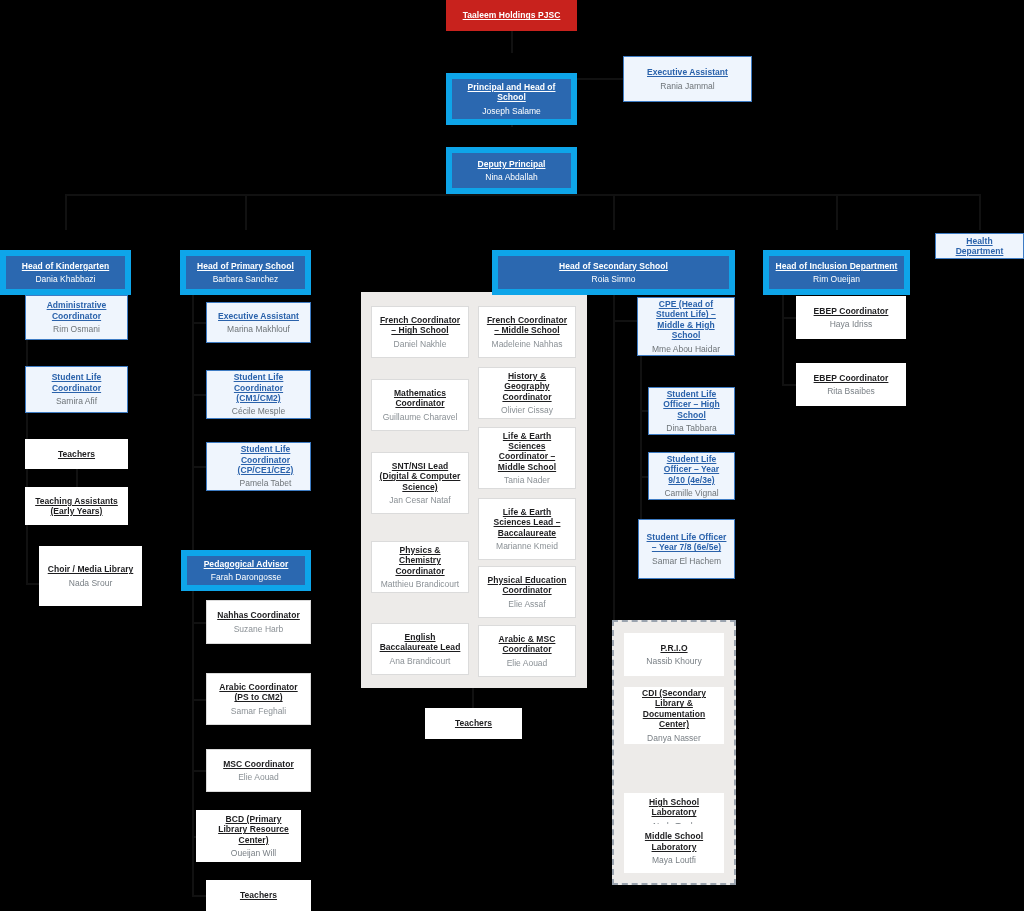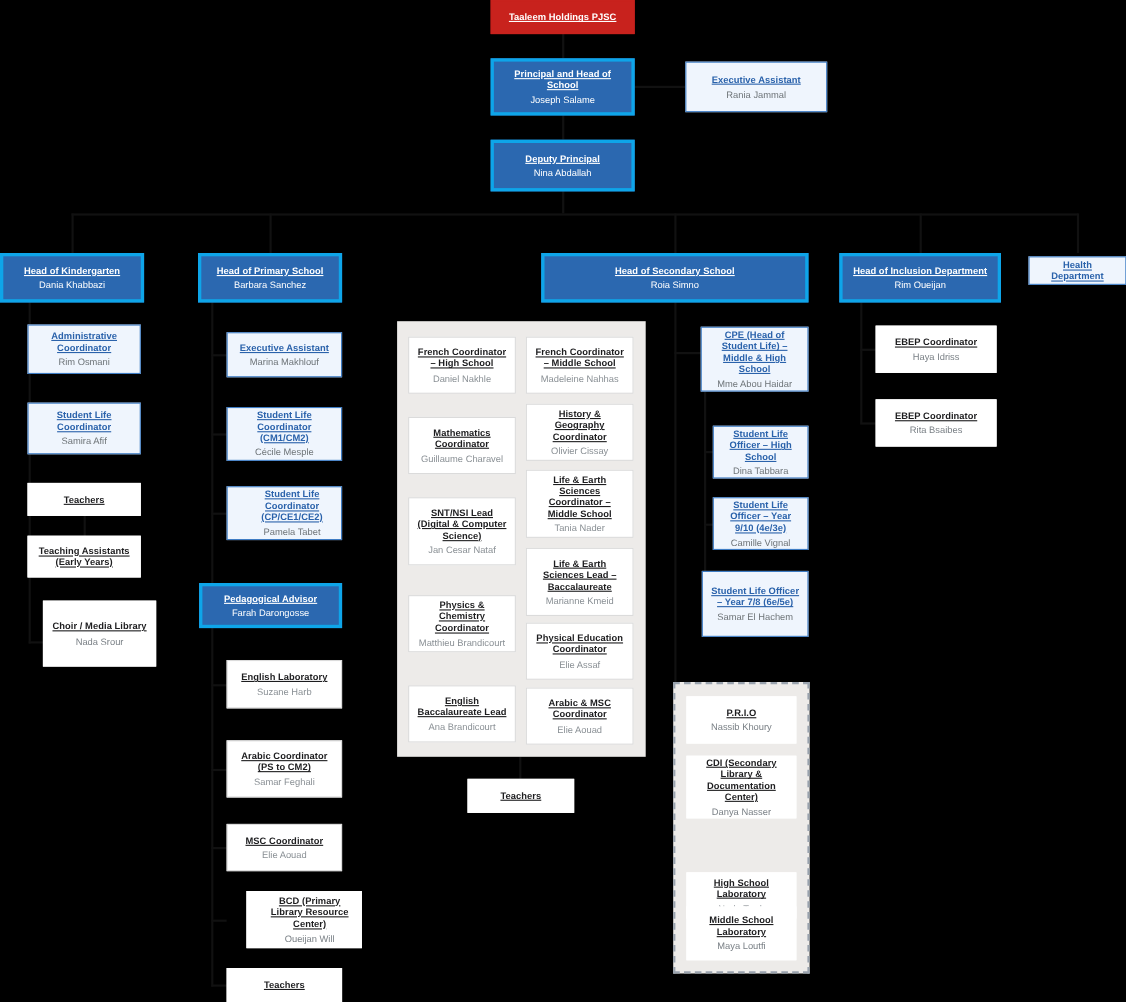--- a/index.html
+++ b/index.html
@@ -42,21 +42,21 @@
   }
   .node .s {
     font-size: 8.5px;
     margin-top: 3px;
   }
 
   
   .v-red   { background: #C8221D; border: 1px solid #C8221D; }
   .v-red .t, .v-red .s { color: #ffffff; }
 
-  .v-blue  { background: #2B68B0; border: 3px solid #0ea5e9; }
+  .v-blue  { background: #2B68B0; border: 6px solid #0ea5e9; margin-top: 20px; }
   .v-blue .t, .v-blue .s { color: #ffffff; }
 
   .v-light { background: #EFF5FD; border: 1px solid #3E7CC4; }
   .v-light .t { color: #2A62AB; }
   .v-light .s { color: #6E7478; }
 
   .v-white { background: #FFFFFF; border: 1px solid #FFFFFF; }
   .v-white .t { color: #1D1D1F; }
   .v-white .s { color: #7A8086; }
 
@@ -209,32 +209,32 @@
   </div>
   <div class="node v-light" style="left:206px; top:442px; width:105px; height:49px;padding-left:20px;">
     <span class="t">Student Life Coordinator (CP/CE1/CE2)</span>
     <span class="s">Pamela Tabet</span>
   </div>
   <div class="node v-blue" style="left:181px; top:530px; width:130px; height:41px;">
     <span class="t">Pedagogical Advisor</span>
     <span class="s">Farah Darongosse</span>
   </div>
   <div class="node v-plain" style="left:206px; top:600px; width:105px; height:44px;">
-    <span class="t">English Laboratory</span>
+    <span class="t">Nahhas Coordinator</span>
     <span class="s">Suzane Harb</span>
   </div>
   <div class="node v-plain" style="left:206px; top:673px; width:105px; height:52px;">
     <span class="t">Arabic Coordinator (PS to CM2)</span>
     <span class="s">Samar Feghali</span>
   </div>
   <div class="node v-plain" style="left:206px; top:749px; width:105px; height:43px;">
     <span class="t">MSC Coordinator</span>
     <span class="s">Elie Aouad</span>
   </div>
-  <div class="node v-white" style="left:224px; top:810px; width:105px; height:52px;padding-left:16px;">
+  <div class="node v-white" style="left:196px; top:810px; width:105px; height:52px;padding-left:16px;">
     <span class="t">BCD (Primary Library Resource Center)</span>
     <span class="s">Oueijan Will</span>
   </div>
   <div class="node v-white" style="left:206px; top:880px; width:105px; height:31px;">
     <span class="t">Teachers</span>
   </div>
 
   <div class="node v-plain" style="left:371px; top:306px; width:98px; height:52px;">
     <span class="t">French Coordinator – High School</span>
     <span class="s">Daniel Nakhle</span>

